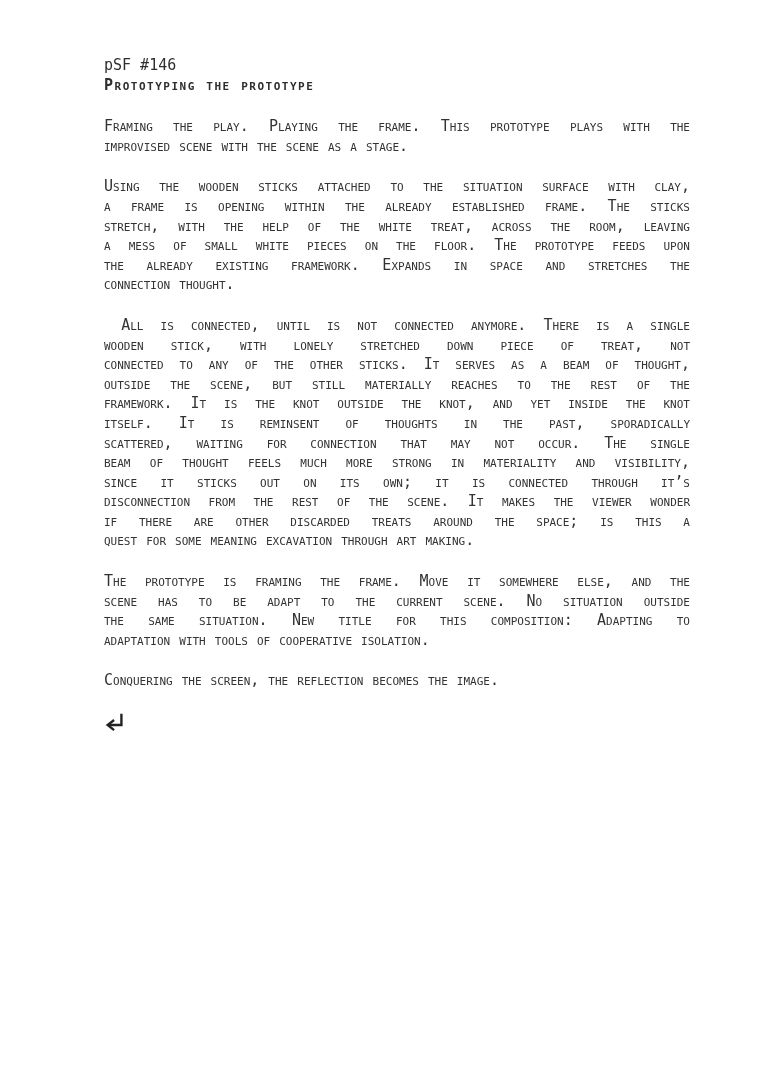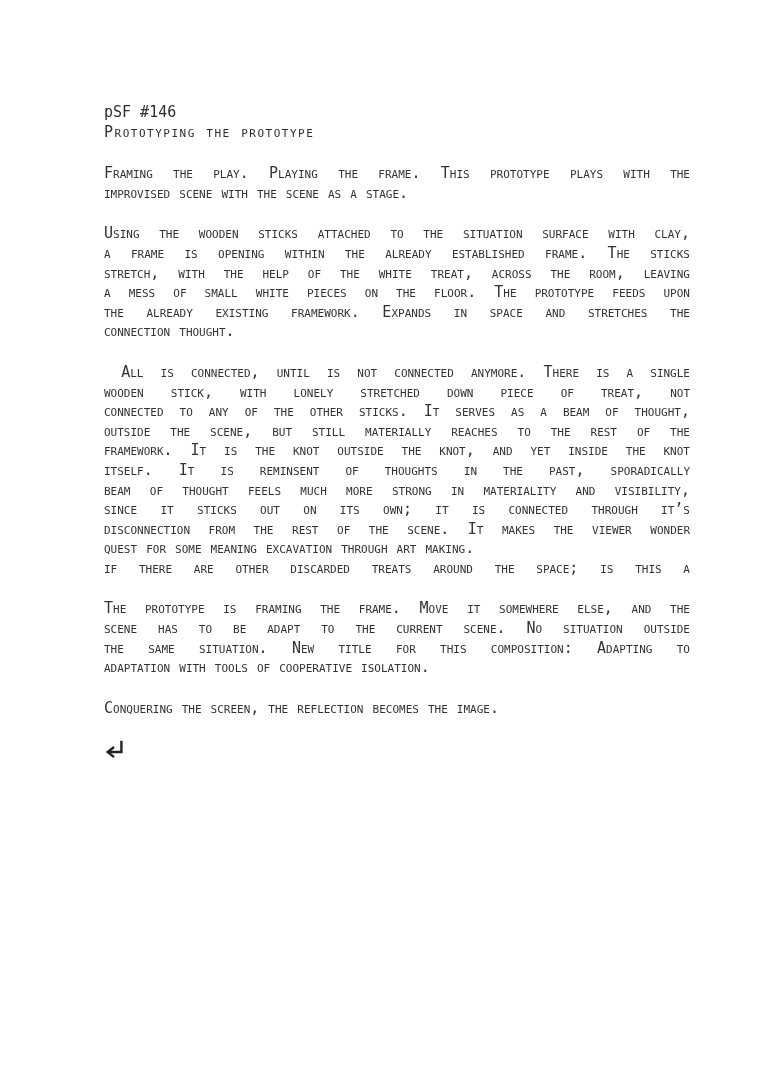--- a/index.html
+++ b/index.html
@@ -10,35 +10,35 @@
     font-family: "DejaVu Sans Mono", monospace;
   }
   .page {
     position: relative;
     width: 766px;
     height: 1087px;
     background: #ffffff;
     overflow: hidden;
   }
   .content {
-    padding: 103px 76px 0 104px;
+    padding: 56px 76px 0 104px;
     color: #333333;
   }
   .doc-header { margin-bottom: 22px; }
   .doc-number {
     font-size: 15px;
     line-height: 19.6px;
     font-weight: normal;
     color: #2e2e2e;
     white-space: pre;
   }
   .doc-title {
     font-size: 15px;
     line-height: 19.6px;
-    font-weight: normal;
+    font-weight: bold;
     font-variant-caps: small-caps;
     letter-spacing: 1.5px;
     color: #2e2e2e;
     white-space: pre;
   }
   .doc-body { width: 586px; }
   .paragraph { margin-bottom: 19.6px; margin-top: 21px; }
   .text-line {
     font-size: 15px;
     line-height: 19.6px;
@@ -85,25 +85,26 @@
           <div class="text-line justified">the already existing framework. Expands in space and stretches the</div>
           <div class="text-line">connection thought.</div>
         </div>
         <div class="paragraph">
           <div class="text-line justified"> All is connected, until is not connected anymore. There is a single</div>
           <div class="text-line justified">wooden stick, with lonely stretched down piece of treat, not</div>
           <div class="text-line justified">connected to any of the other sticks. It serves as a beam of thought,</div>
           <div class="text-line justified">outside the scene, but still materially reaches to the rest of the</div>
           <div class="text-line justified">framework. It is the knot outside the knot, and yet inside the knot</div>
           <div class="text-line justified">itself. It is reminsent of thoughts in the past, sporadically</div>
+          <div class="text-line justified">scattered, waiting for connection that may not occur. The single</div>
           <div class="text-line justified">beam of thought feels much more strong in materiality and visibility,</div>
           <div class="text-line justified">since it sticks out on its own; it is connected through it’s</div>
           <div class="text-line justified">disconnection from the rest of the scene. It makes the viewer wonder</div>
+          <div class="text-line justified">if there are other discarded treats around the space; is this a</div>
           <div class="text-line">quest for some meaning excavation through art making.</div>
-          <div class="text-line justified">if there are other discarded treats around the space; is this a</div>
         </div>
         <div class="paragraph">
           <div class="text-line justified">The prototype is framing the frame. Move it somewhere else, and the</div>
           <div class="text-line justified">scene has to be adapt to the current scene. No situation outside</div>
           <div class="text-line justified">the same situation. New title for this composition: Adapting to</div>
           <div class="text-line">adaptation with tools of cooperative isolation.</div>
         </div>
         <div class="paragraph">
           <div class="text-line">Conquering the screen, the reflection becomes the image.</div>
         </div>

